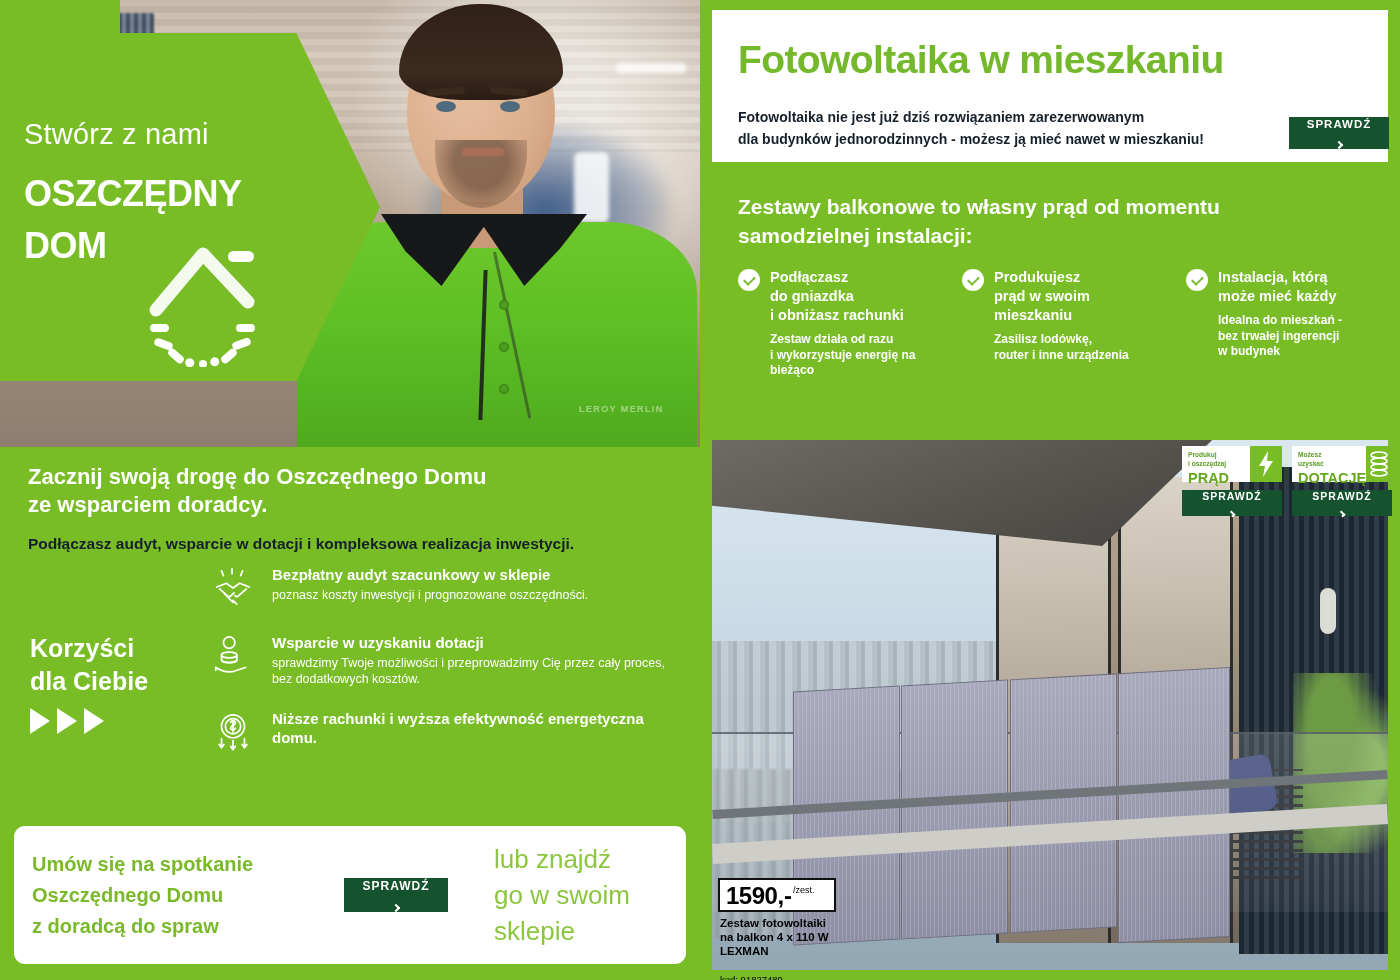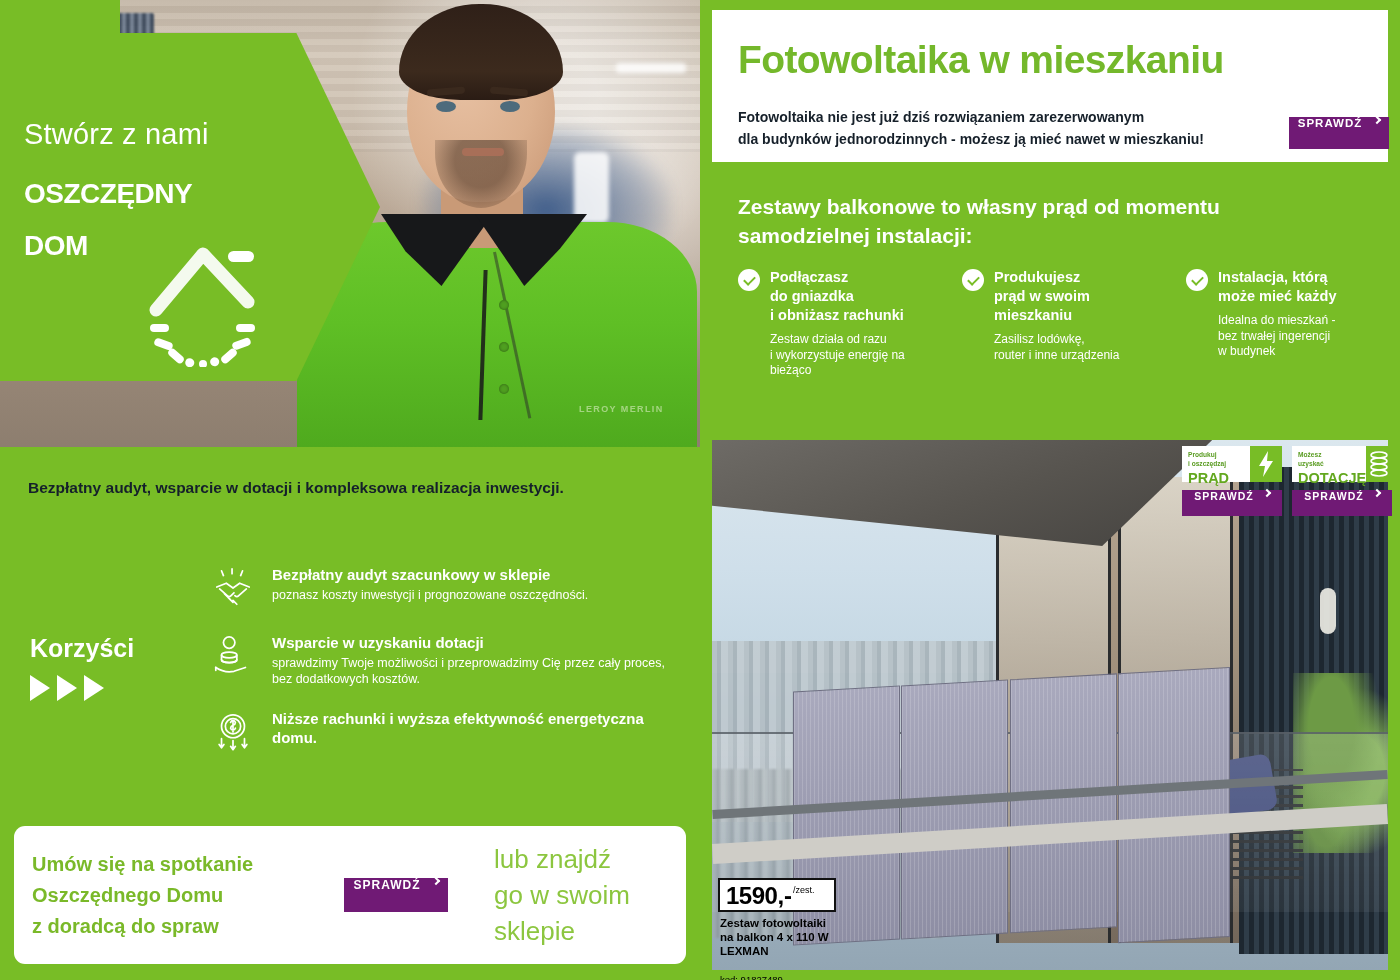--- a/index.html
+++ b/index.html
@@ -96,21 +96,21 @@
     background:#78bd26;
     clip-path: polygon(0 0, 78% 0, 100% 50%, 78% 100%, 0 100%);
   }
   .hero-arrow-tail{position:absolute;left:0;top:0;width:120px;height:34px;background:#78bd26;}
   .hero-kicker{
     position:absolute;left:24px;top:118px;
     font-size:29px;color:#ffffff;font-weight:400;letter-spacing:.2px;
   }
   .hero-title{
     position:absolute;left:24px;top:168px;
-    font-size:28px;line-height:52px;color:#ffffff;font-weight:bold;letter-spacing:-.5px;
+    font-size:36px;line-height:52px;color:#ffffff;font-weight:bold;letter-spacing:-.5px;
   }
   .hero-logo{position:absolute;left:148px;top:232px;width:110px;height:135px;}
 
   
   .lead{position:absolute;left:28px;top:463px;width:640px;}
   .lead h2{font-size:22px;line-height:28px;color:#ffffff;font-weight:bold;}
   .lead p{margin-top:16px;font-size:15.5px;color:#15202b;font-weight:bold;}
 
   .korzysci{position:absolute;left:30px;top:632px;width:180px;}
   .korzysci .k-title{font-size:25px;line-height:33px;color:#fff;font-weight:bold;}
@@ -124,23 +124,23 @@
   .b-txt p{margin-top:3px;font-size:12.5px;line-height:16px;color:#fff;font-weight:400;}
 
   
   .cta-card{
     position:absolute;left:14px;top:826px;width:672px;height:138px;background:#fff;
     display:flex;align-items:center;border-radius:11px;
   }
   .cta-left{padding-left:18px;width:300px;}
   .cta-left .cta-head{font-size:20px;line-height:31px;color:#7ab929;font-weight:bold;}
   .btn-dark{
-    background:#701a75;color:#fff;font-weight:bold;letter-spacing:1px;
-    display:inline-flex;align-items:flex-start;gap:12px;justify-content:center;
-    border:none;cursor:pointer;
+    background:#14532d;color:#fff;font-weight:bold;letter-spacing:1px;
+    display:inline-flex;align-items:center;gap:12px;justify-content:center;
+    border:none;cursor:pointer;flex-direction:column;
   }
   .cta-btn{width:104px;height:34px;font-size:12px;margin-left:30px;}
   .chev{display:inline-block;width:6px;height:6px;border-right:2px solid currentColor;border-top:2px solid currentColor;transform:rotate(45deg);}
   .cta-right{margin-left:46px;font-size:26px;line-height:36px;color:#8cc63f;font-weight:300;}
 
   
   .right-col{position:absolute;left:700px;top:0;width:700px;height:980px;background:#78bd26;}
 
   .r-head-card{
     position:absolute;left:12px;top:10px;width:676px;height:152px;background:#fff;
@@ -155,21 +155,21 @@
   .check-col{width:196px;display:flex;gap:10px;align-items:flex-start;}
   .check-mark{
     flex:0 0 22px;height:22px;border-radius:50%;background:#fff;
     display:flex;align-items:center;justify-content:center;margin-top:1px;
   }
   .check-mark::after{
     content:"";width:9px;height:5px;border-left:2.4px solid #78bd26;border-bottom:2.4px solid #78bd26;
     transform:rotate(-45deg);margin-top:-2px;
   }
   .check-col h3{font-size:14.5px;line-height:19px;color:#fff;font-weight:bold;}
-  .check-col p{margin-top:7px;font-size:12px;line-height:15.5px;color:#fff;font-weight:400;}
+  .check-col p{margin-top:7px;font-size:12px;line-height:15.5px;color:#fff;font-weight:700;}
 
   .r-bar{
     position:absolute;left:34px;top:385px;width:642px;height:36px;display:flex;align-items:center;background:#fff;
   }
   .r-bar-text{flex:1;text-align:center;font-size:12px;color:#16202a;}
   .r-bar-btn{width:108px;height:36px;font-size:12px;}
 
   
   .r-photo{
     position:absolute;left:712px;top:440px;width:676px;height:530px;overflow:hidden;
@@ -285,26 +285,31 @@
           <rect x="19" y="120" width="18" height="8" rx="4" transform="rotate(42 28 124)"></rect>
           <rect x="72" y="120" width="18" height="8" rx="4" transform="rotate(-42 81 124)"></rect>
           <rect x="38" y="126" width="9" height="9" rx="4.5" transform="rotate(64 42 130)"></rect>
           <rect x="62" y="126" width="9" height="9" rx="4.5" transform="rotate(-64 66 130)"></rect>
           <rect x="51" y="128" width="8" height="8" rx="4"></rect>
         </g>
       </svg>
     </div>
 
     <div class="lead">
-      <p>Bezpłatny audyt, wsparcie w dotacji i kompleksowa realizacja inwestycji.</p>
+      <h2>
+        <span>Zacznij swoją drogę do Oszczędnego Domu</span><br>
+        <span>ze wsparciem doradcy.</span>
+      </h2>
+      <p>Podłączasz audyt, wsparcie w dotacji i kompleksowa realizacja inwestycji.</p>
     </div>
 
     <div class="korzysci">
       <div class="k-title">
         <div>Korzyści</div>
+        <div>dla Ciebie</div>
       </div>
       <div class="k-arrows">
           <i></i>
           <i></i>
           <i></i>
         </div>
     </div>
 
     <div class="benefits">
 

